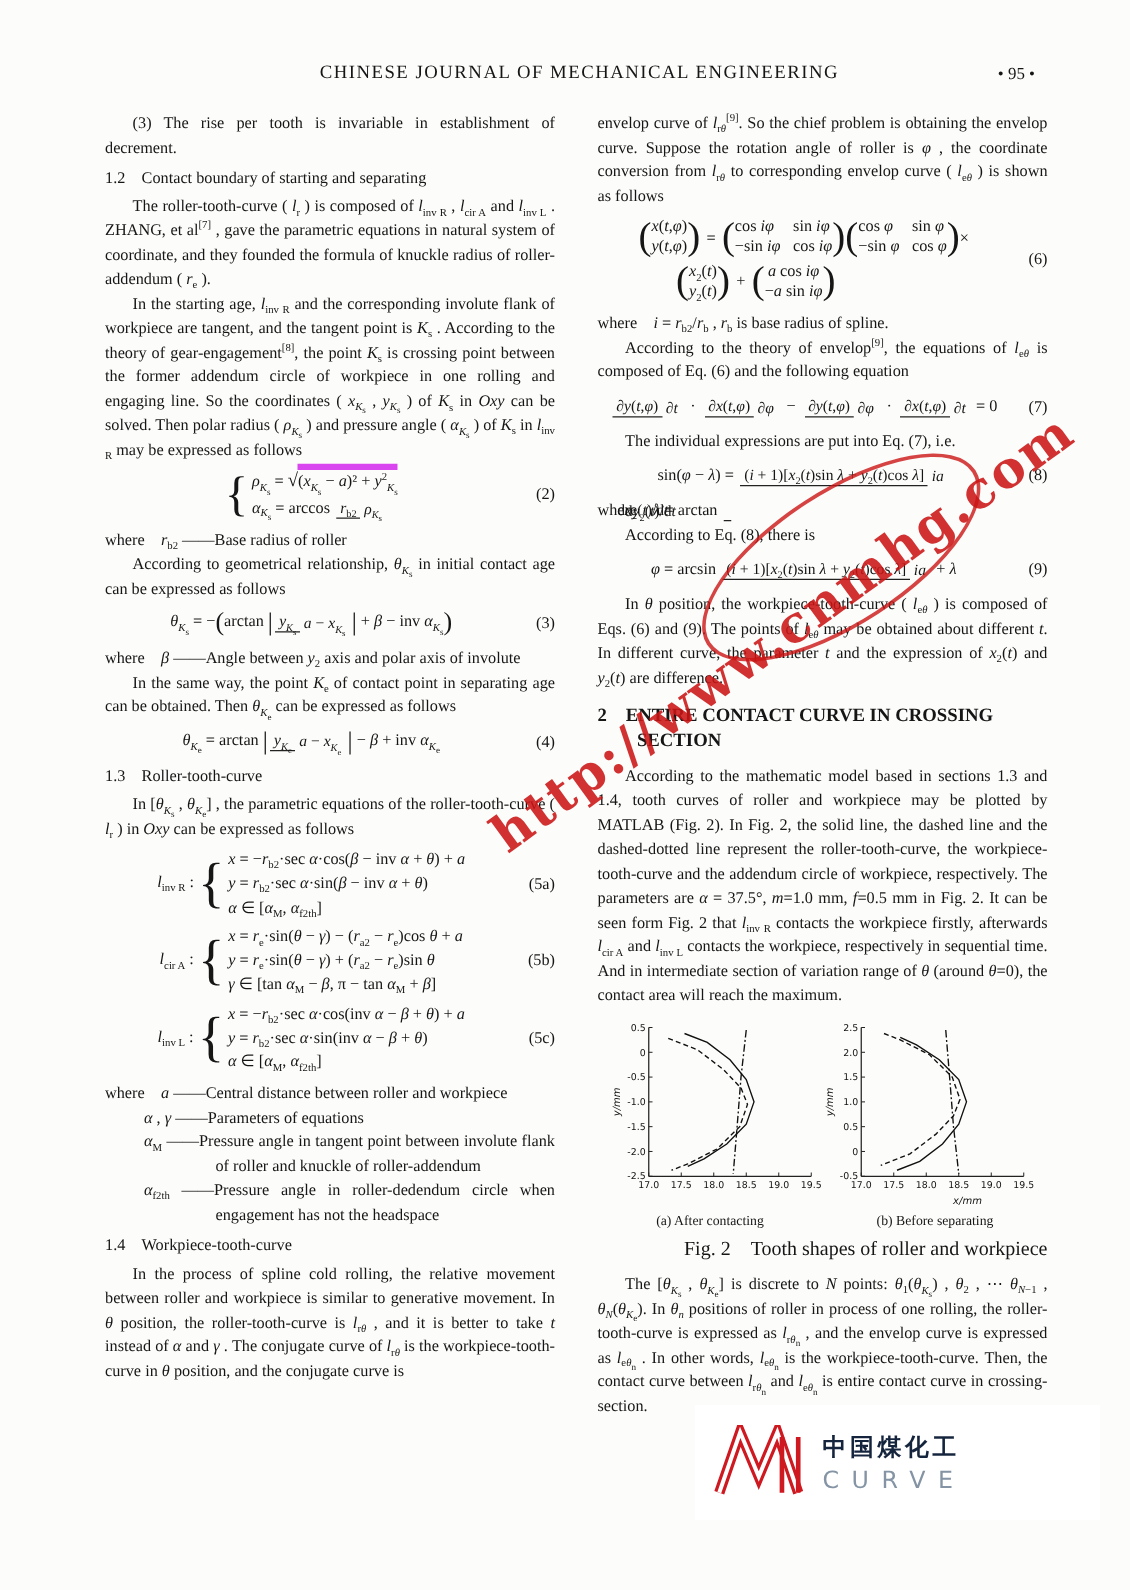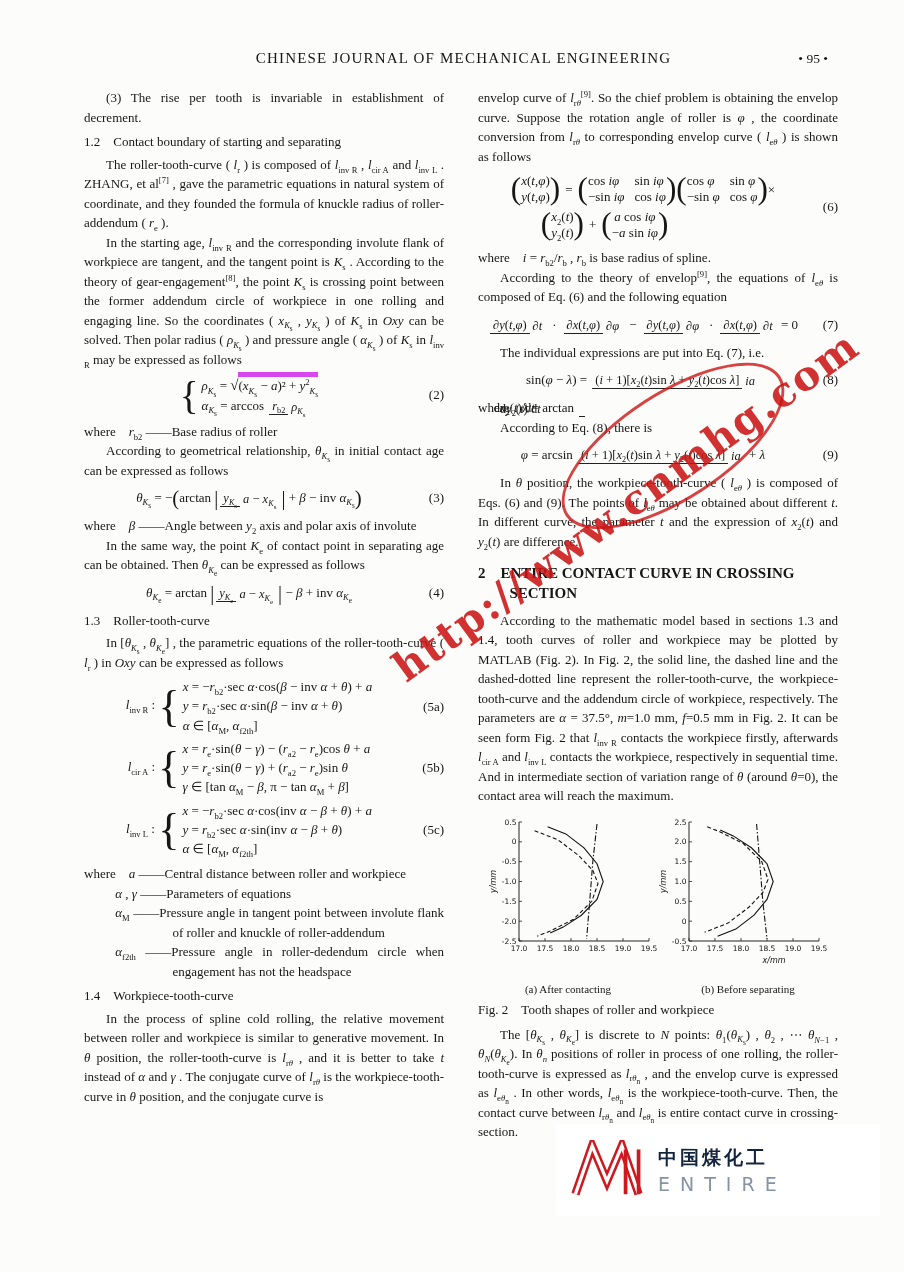--- a/index.html
+++ b/index.html
@@ -46,23 +46,23 @@
   .vec{display:inline-flex;flex-direction:column;align-items:center;line-height:1.25;}
   .mat2{display:inline-grid;grid-template-columns:auto auto;column-gap:10px;justify-items:start;line-height:1.25}
   .pm{font-size:2.4em;font-weight:200;line-height:.85}
   .op{margin:0 5px}
 
   
   .fig2{margin:9px 0 5px}
   .plots{display:flex;justify-content:center;gap:2px}
   .plots svg{width:168px;height:150px}
   svg text{font-family:"DejaVu Sans",sans-serif;fill:#111}
-  .subcaps{display:flex;font-size:11px;text-align:center;margin-top:16px}
+  .subcaps{display:flex;font-size:11px;text-align:center;margin-top:4px}
   .subcaps span{flex:1}
-  .figcap{text-align:left;font-size:13px;margin-top:3px}
+  .figcap{text-align:right;font-size:16px;margin-top:3px}
 
   
   .watermark{position:absolute;left:398px;top:648px;transform:rotate(-36deg);transform-origin:left center;font-size:41px;font-weight:600;letter-spacing:2px;color:rgba(203,20,20,.88);white-space:nowrap;z-index:5;font-family:"DejaVu Serif",serif;pointer-events:none}
   .wm-ellipse{position:absolute;left:545px;top:392px;width:256px;height:108px;border:3px solid rgba(203,20,20,.8);border-radius:50%;transform:rotate(-33deg);z-index:5;pointer-events:none}
   .logo{position:absolute;left:556px;top:1124px;width:324px;height:92px;background:#fff;display:flex;align-items:center;gap:12px;padding:8px 12px;z-index:6}
   .logomark{width:78px;height:60px;flex:0 0 auto}
   .logo-cn{font-size:19px;letter-spacing:3px;color:#15243d;font-weight:600;font-family:"DejaVu Sans",sans-serif}
   .logo-en{font-size:19px;letter-spacing:10px;color:#8494a5;margin-top:2px;font-family:"DejaVu Sans",sans-serif}
 </style>
 </head>
@@ -334,17 +334,17 @@
   <div class="wm-ellipse"></div>
 
   <div class="logo">
     <svg class="logomark" viewBox="0 0 84 64">
       <path d="M8 58 L26 6 L42 44 L58 6 L76 58" fill="none" stroke="#cf1920" stroke-width="9" stroke-linejoin="miter"></path>
       <path d="M8 58 L26 6 L42 44 L58 6 L76 58" fill="none" stroke="#ffffff" stroke-width="3.5" stroke-linejoin="miter"></path>
       <path d="M62 10 V58 M76 10 V58" fill="none" stroke="#cf1920" stroke-width="4"></path>
     </svg>
     <div class="logotxt">
       <div class="logo-cn">中国煤化工</div>
-      <div class="logo-en">ENTIRE</div>
+      <div class="logo-en">CURVE</div>
     </div>
   </div>
 
 </div>
 
 </body></html>

